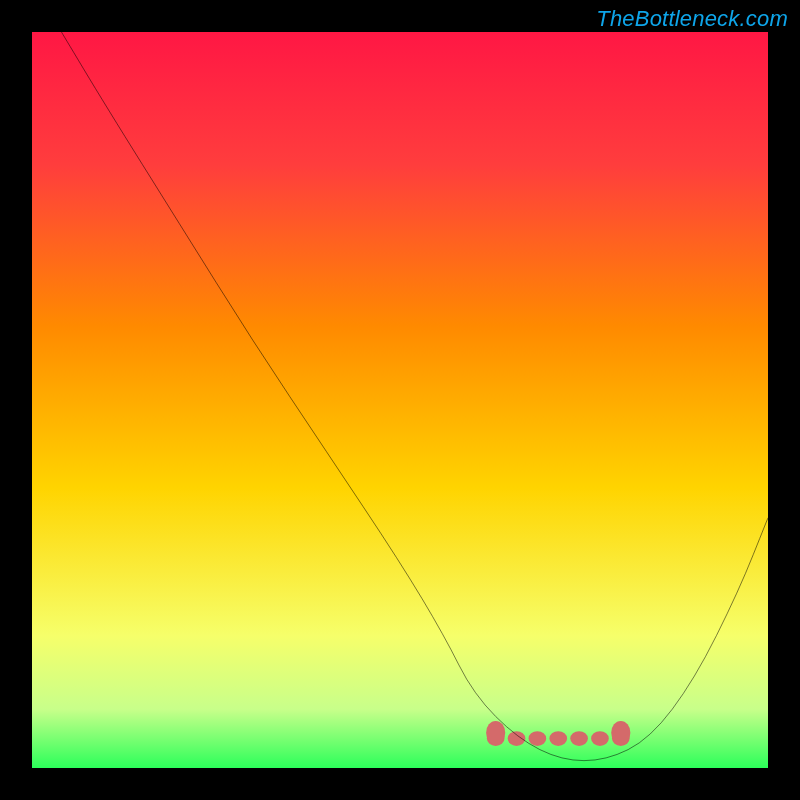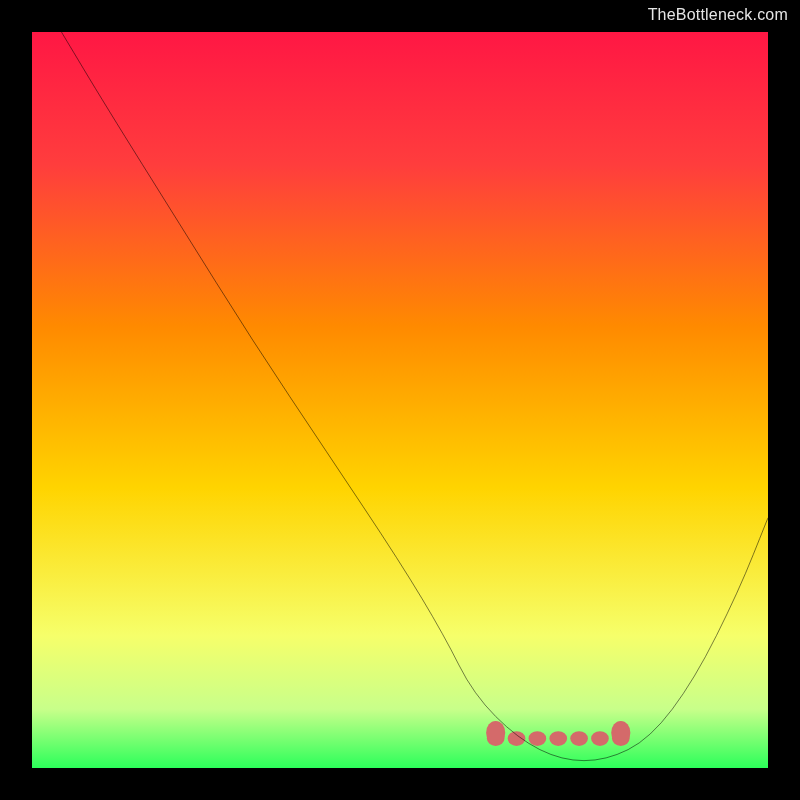--- a/index.html
+++ b/index.html
@@ -14,24 +14,25 @@
   .container {
     position: relative;
     width: 800px;
     height: 800px;
     background: #000;
   }
   .watermark {
     position: absolute;
     top: 6px;
     right: 12px;
-    color: #e5e5e5;
-    font-size: 16px;
+    color: #0ea5e9;
+    font-size: 22px;
     font-weight: 500;
     letter-spacing: 0.2px;
+    font-style: italic;
   }
   .plot {
     position: absolute;
     top: 32px;
     left: 32px;
     width: 736px;
     height: 736px;
   }
 </style>
 </head>

